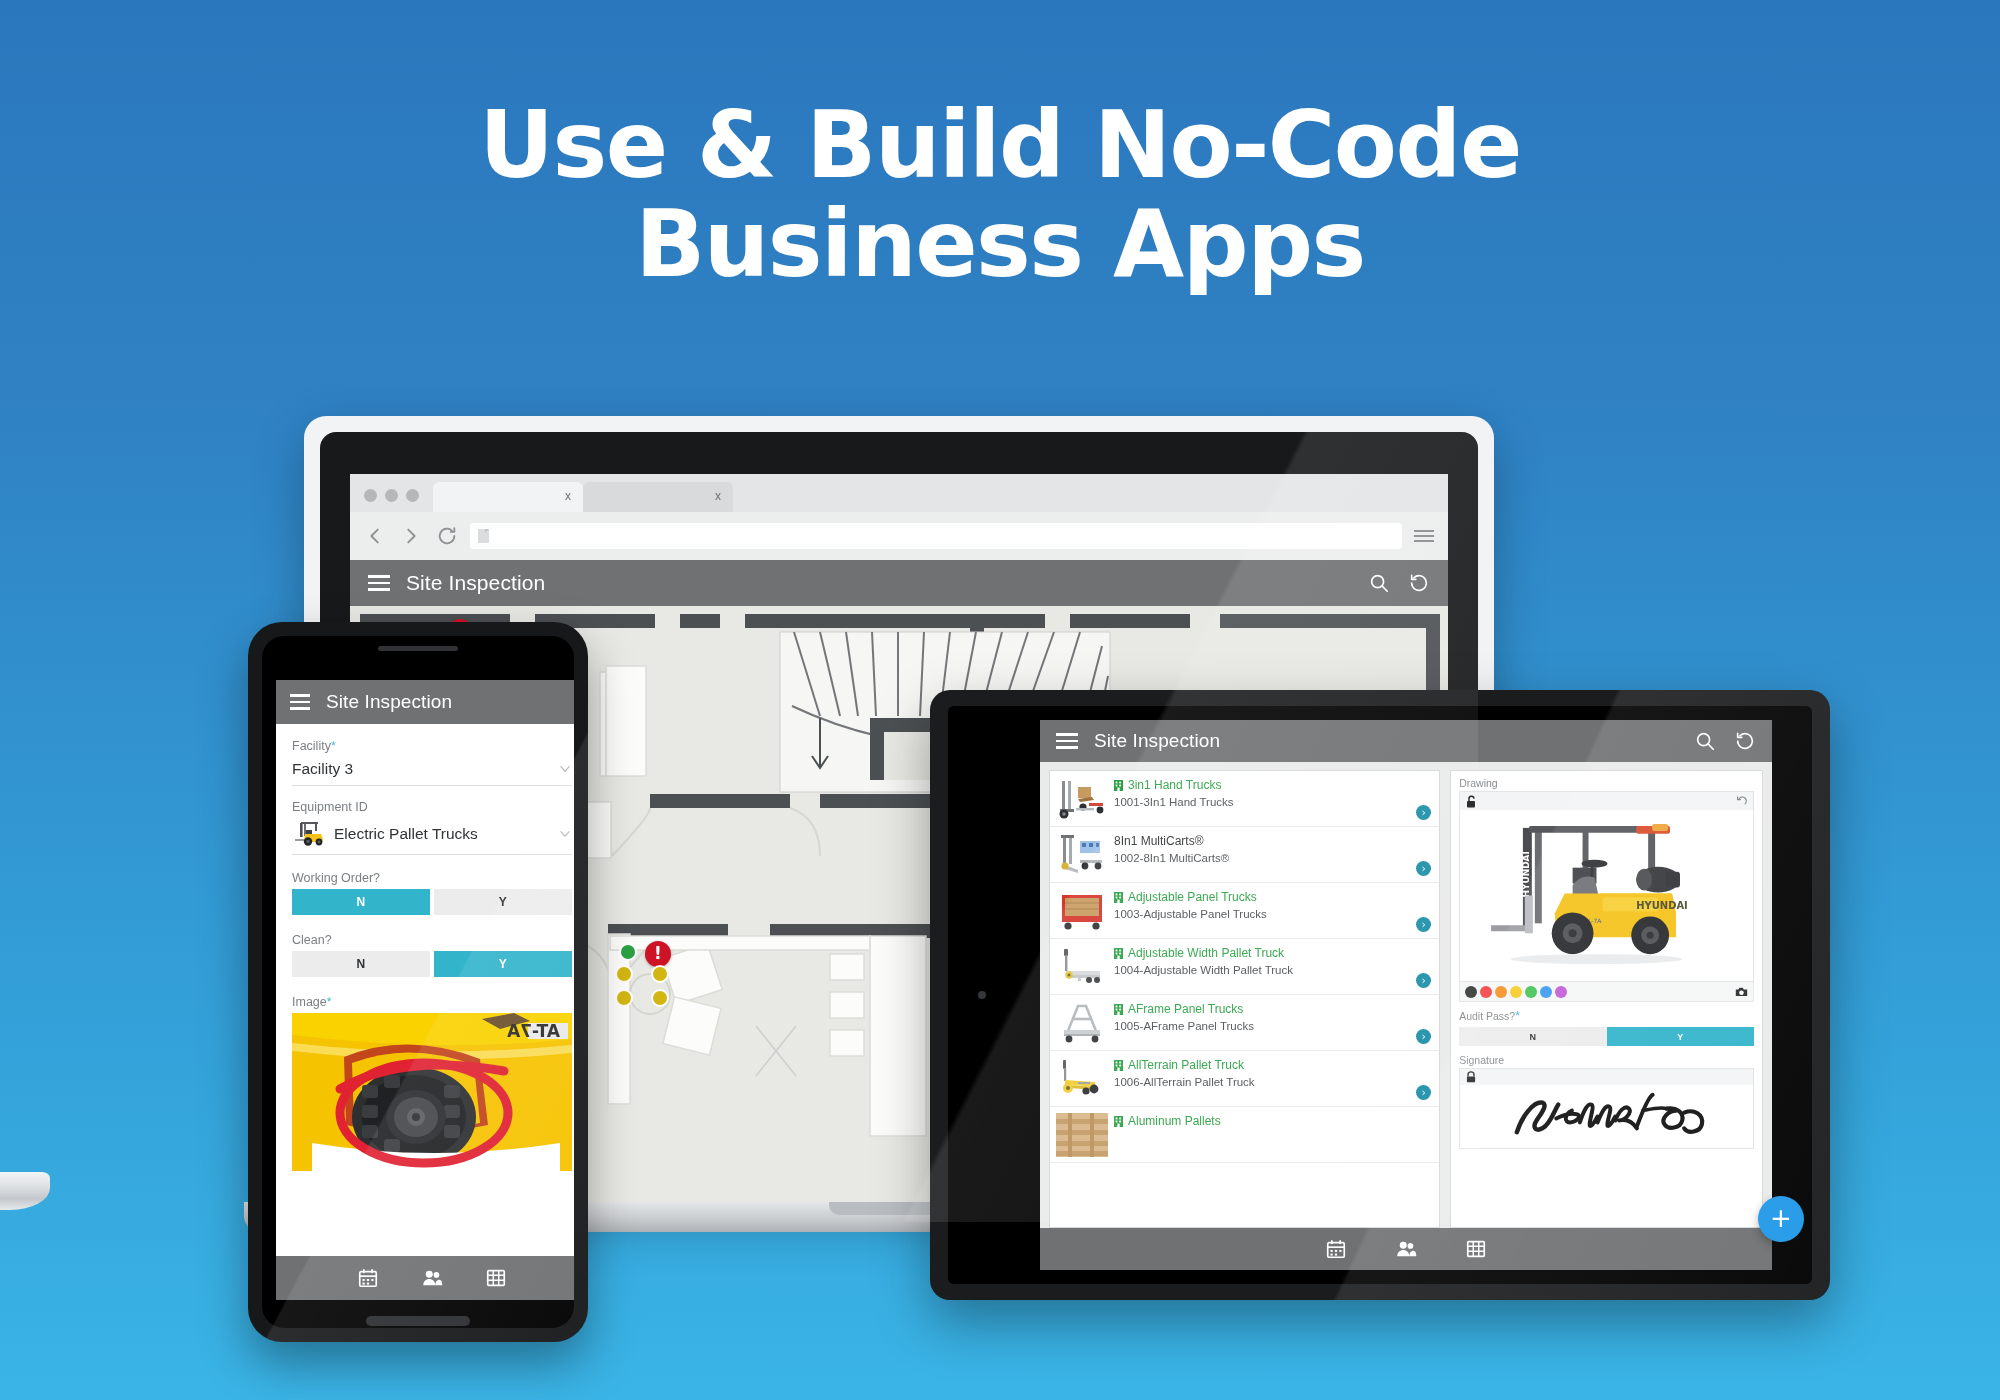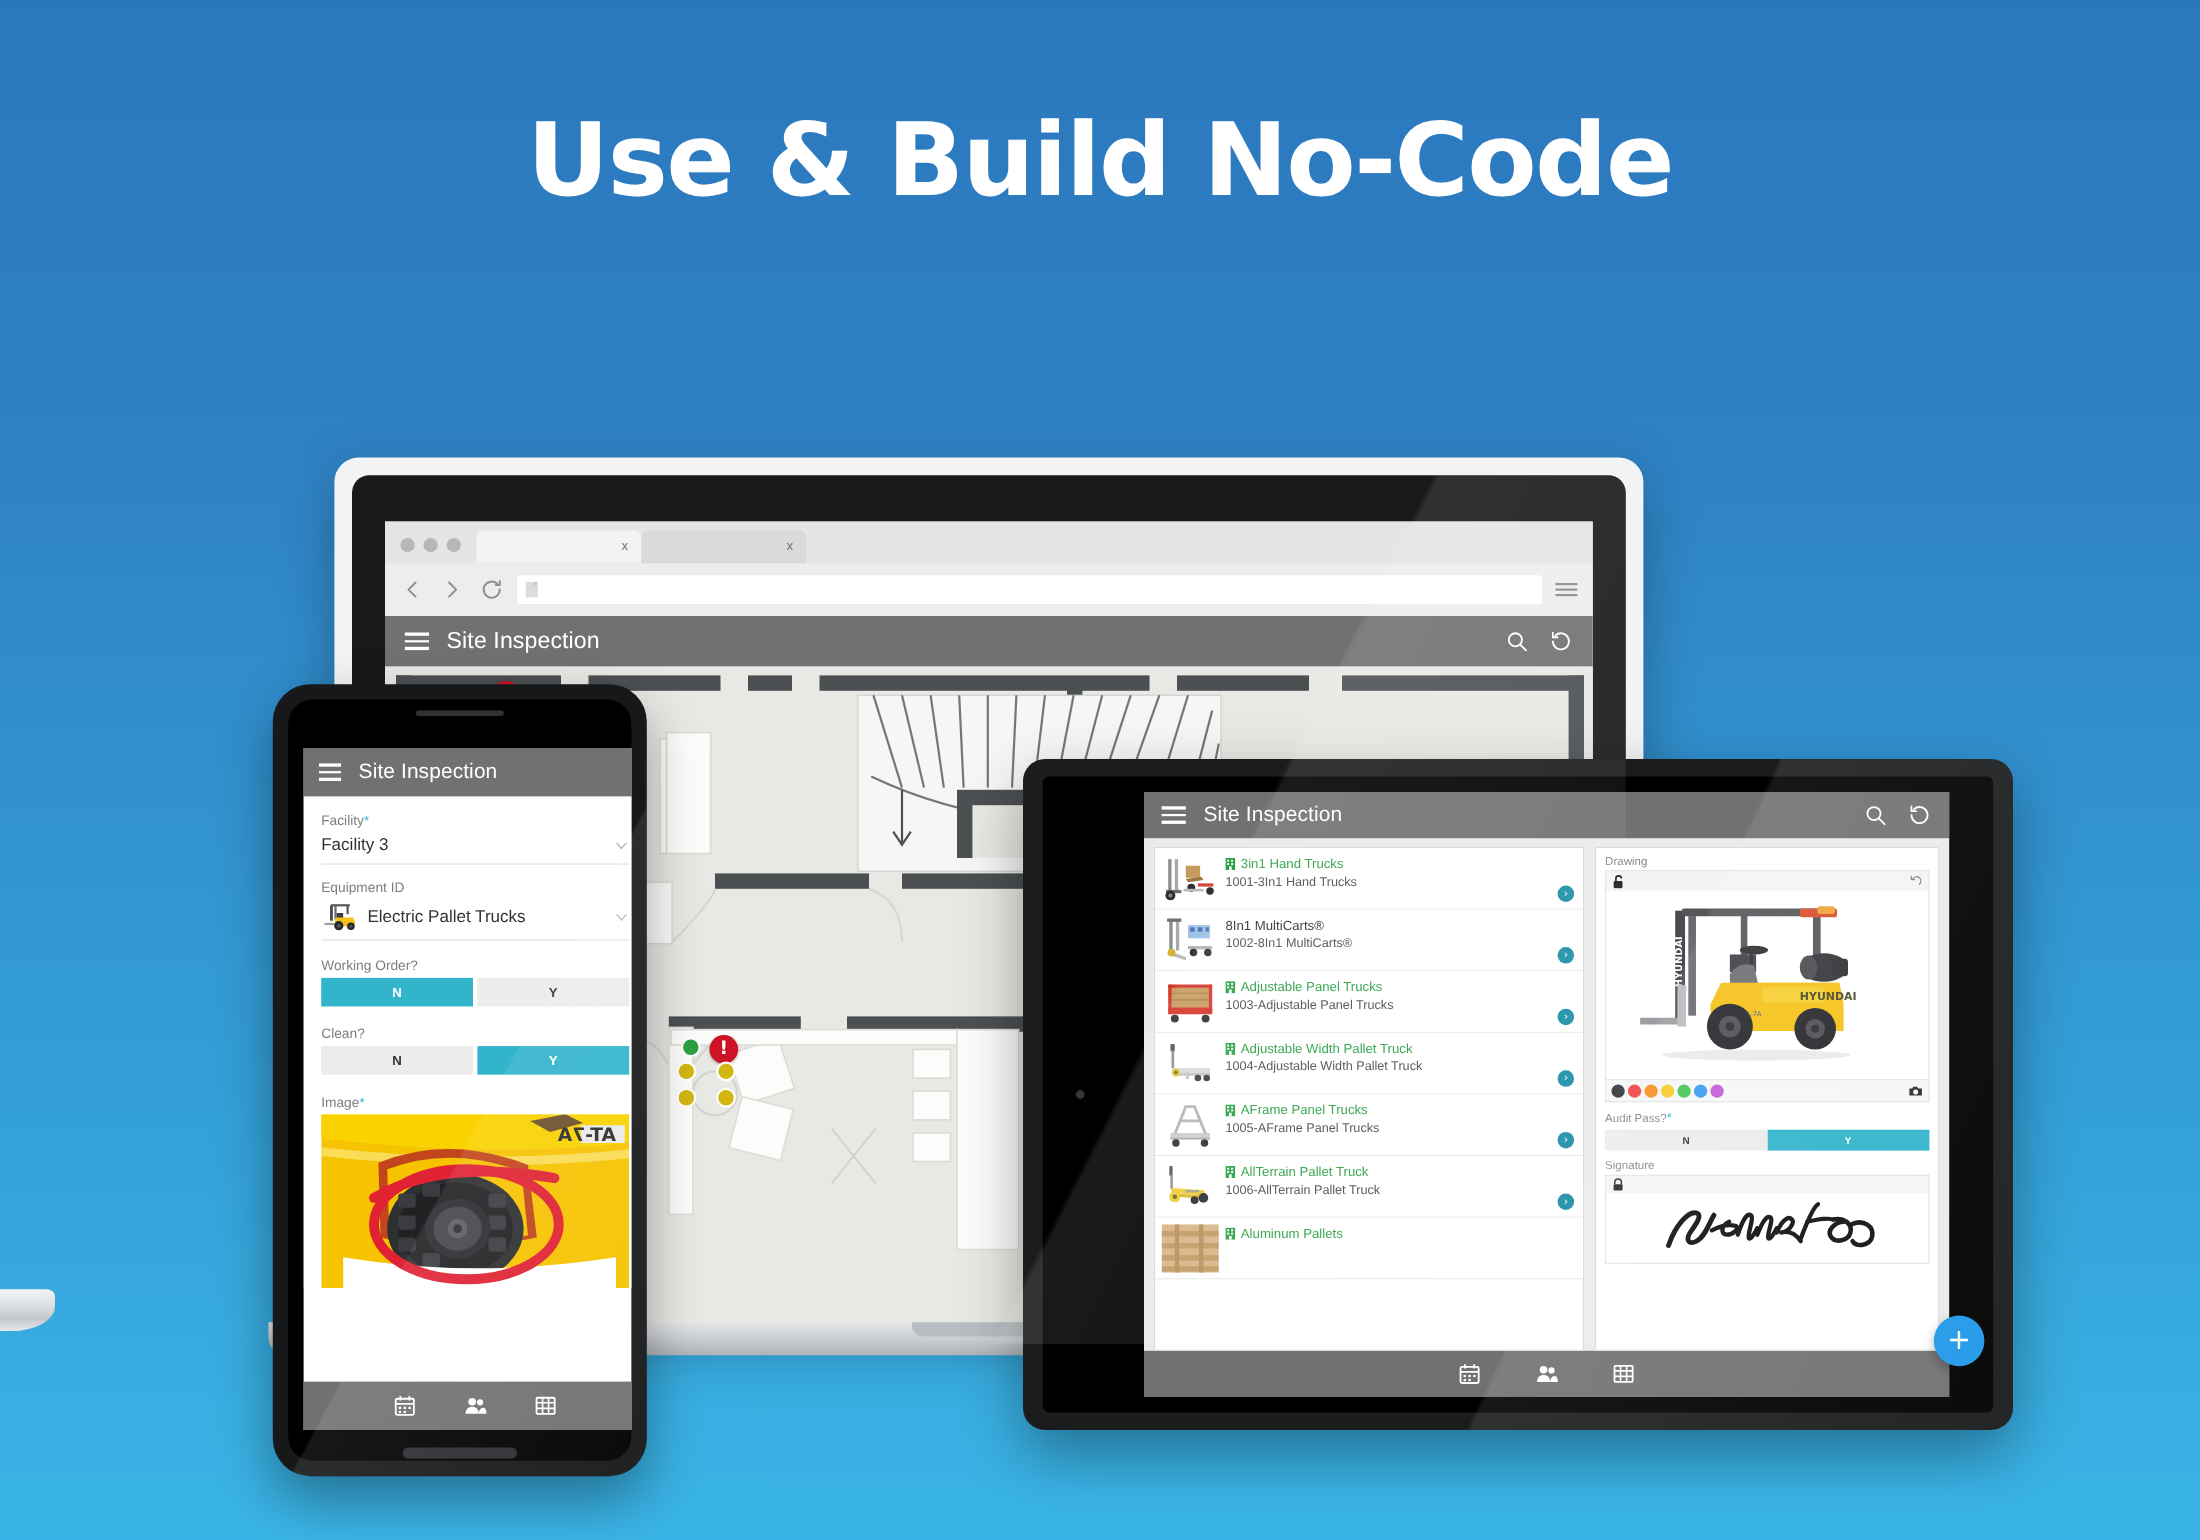--- a/index.html
+++ b/index.html
@@ -459,20 +459,21 @@
     font-family: "DejaVu Sans", sans-serif;
     box-shadow: 0 4px 10px rgba(0,0,0,.3);
     z-index: 33;
   }
 </style>
 </head>
 <body>
 
 <div class="headline">
   <span>Use &amp; Build No-Code</span>
+  <span class="ln2">Business Apps</span>
 </div>
 
 <div class="laptop">
   <div class="laptop-lid">
     <div class="laptop-bezel">
       <div class="laptop-screen">
 
         <div class="brw-tabbar">
           <div class="brw-dots">
             <span></span>

